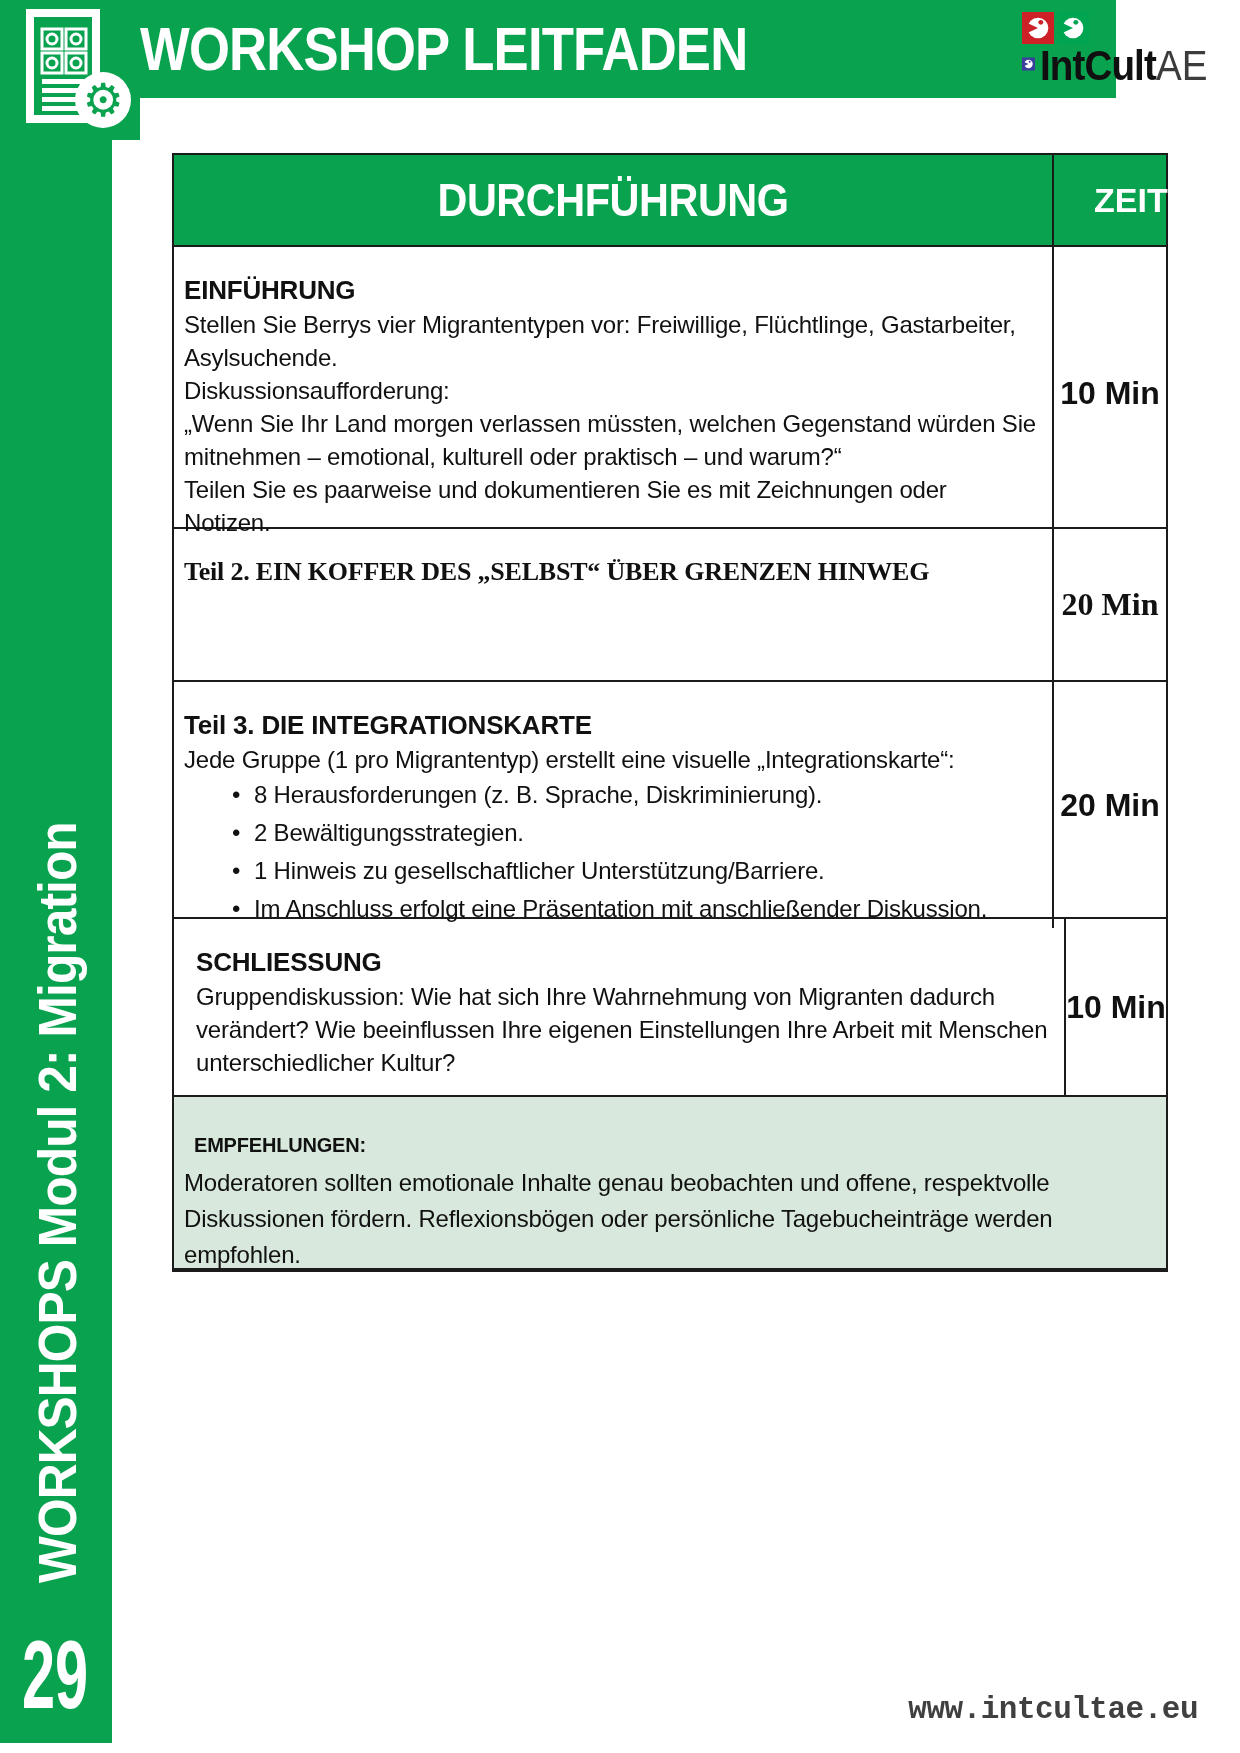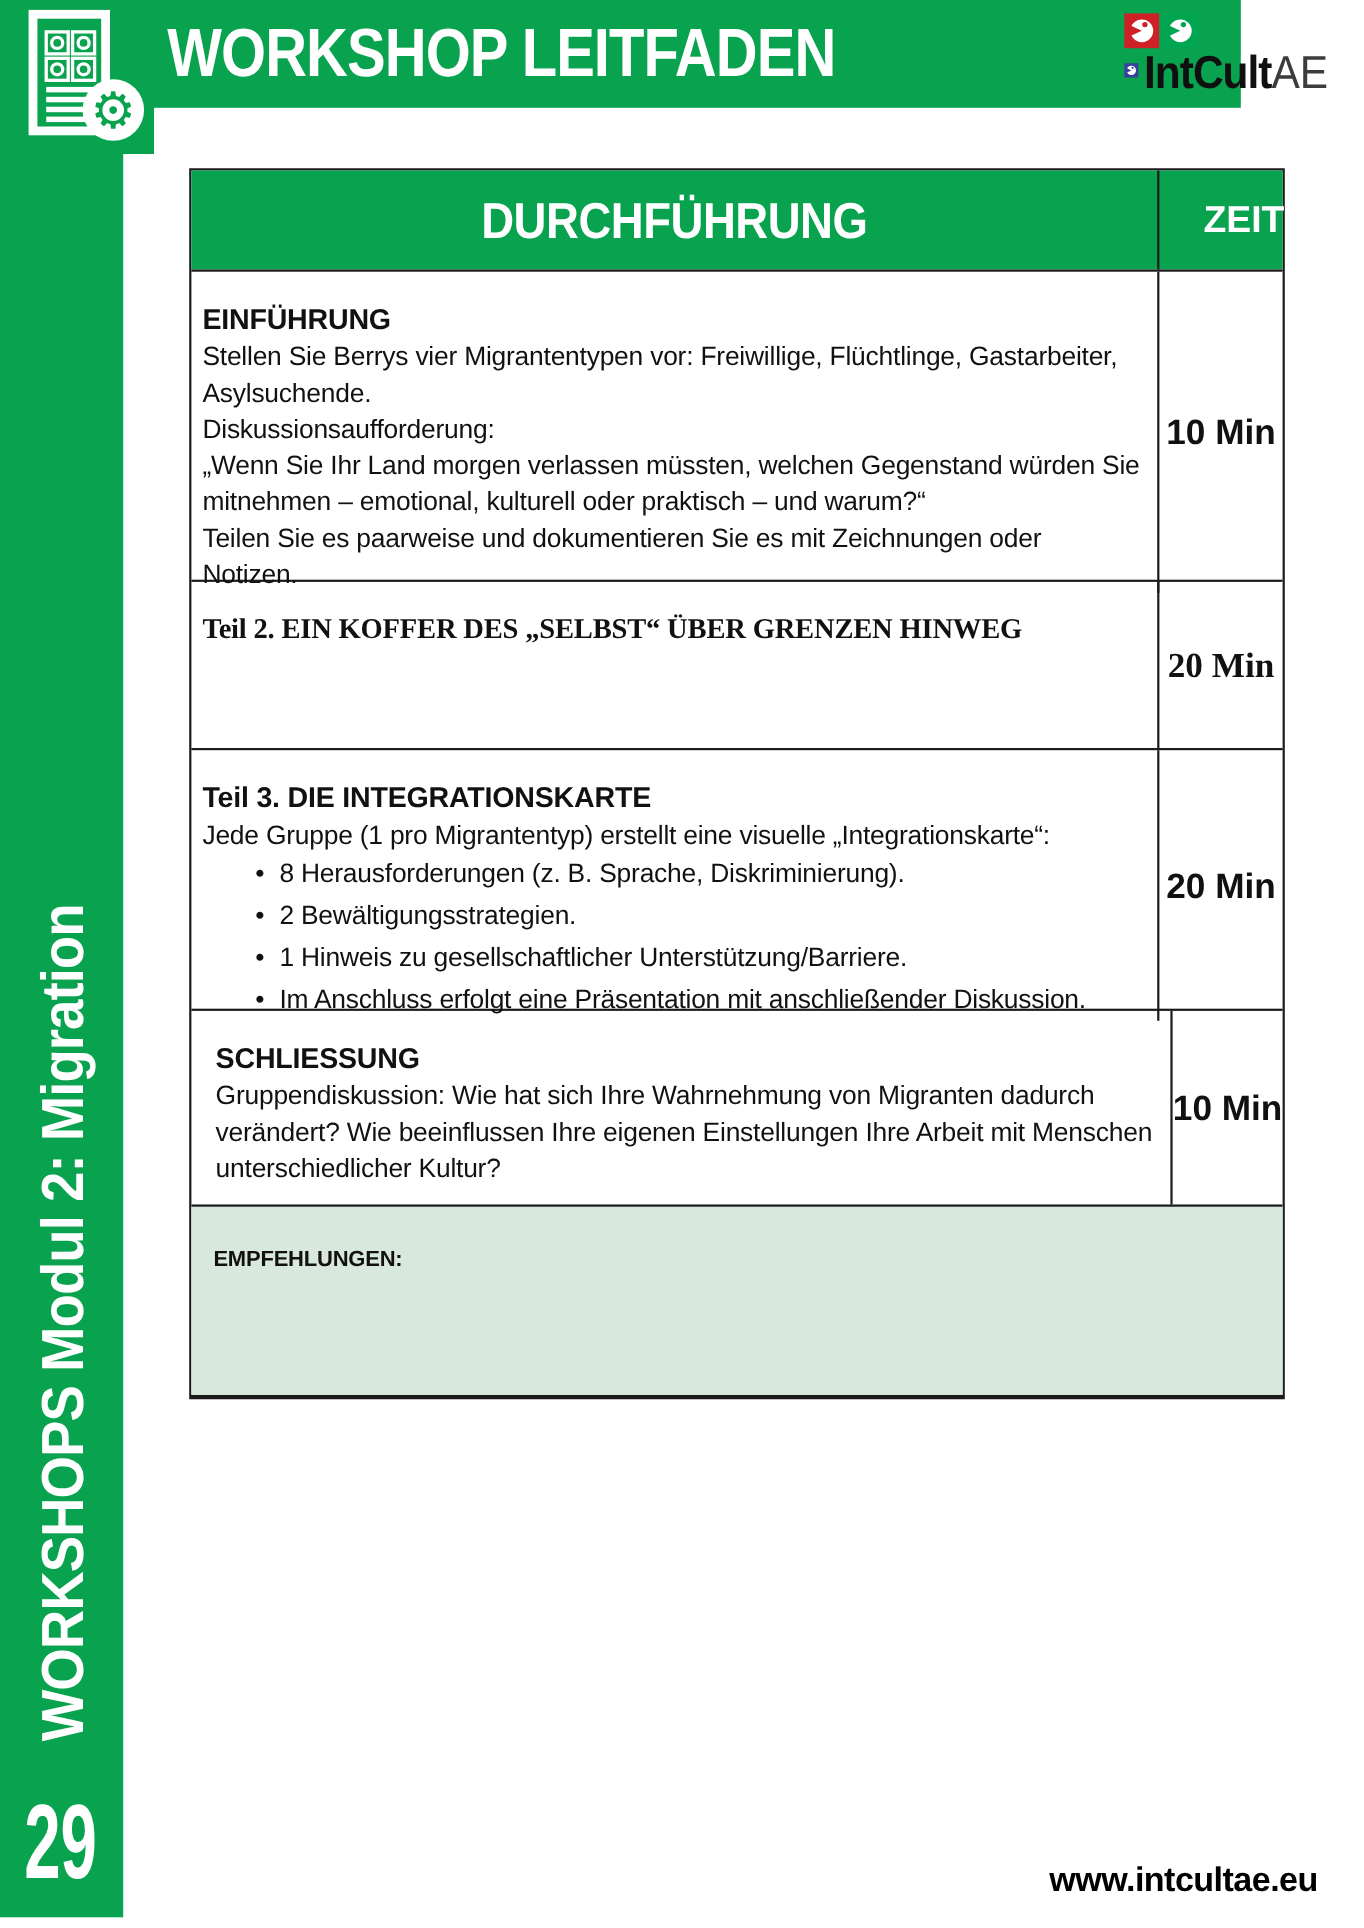--- a/index.html
+++ b/index.html
@@ -30,21 +30,21 @@
     white-space:nowrap;
     color:#fff;font-weight:bold;font-size:54px;letter-spacing:-1px;
   }
   .page-number{
     position:absolute;left:22px;bottom:20px;
     color:#fff;font-weight:bold;font-size:96px;line-height:1;
     transform:scaleX(.62);transform-origin:0 100%;
   }
   
   .banner{
-    position:absolute;left:12px;top:0;width:1116px;height:98px;
+    position:absolute;left:0;top:0;width:1116px;height:98px;
     background:var(--green);
   }
   .banner h1{
     position:absolute;left:140px;top:0;margin:0;
     line-height:98px;
     color:#fff;font-size:62px;font-weight:bold;letter-spacing:-1px;
     transform:scaleX(.85);transform-origin:0 50%;
     white-space:nowrap;
   }
   .icon-tile{
@@ -91,22 +91,23 @@
   .recs{
     height:173px;background:var(--light-green);
     border-top:2px solid var(--border);
     padding:30px 14px 0 10px;
     font-size:24px;line-height:36px;letter-spacing:-.2px;
   }
   .recs h3{margin:0 0 2px 10px;font-size:20px;font-weight:bold;}
   
   .site-url{
     position:absolute;right:42px;bottom:26px;
-    color:#000000;font-weight:bold;font-size:31px;letter-spacing:-.5px;
+    color:#404040;font-weight:bold;font-size:31px;letter-spacing:-.5px;
     text-decoration:none;
+    font-family:Liberation Mono, monospace;
   }
 </style>
 </head>
 <body>
 
 <div class="sidebar">
   <div class="sidebar-label">WORKSHOPS Modul 2: Migration</div>
   <div class="page-number">29</div>
 </div>
 
@@ -206,17 +207,18 @@
   <div class="trow r4">
     <div class="body-cell">
       <h3>SCHLIESSUNG</h3>
       <p>Gruppendiskussion: Wie hat sich Ihre Wahrnehmung von Migranten dadurch verändert? Wie beeinflussen Ihre eigenen Einstellungen Ihre Arbeit mit Menschen unterschiedlicher Kultur?</p>
     </div>
     <div class="time-cell">10 Min</div>
   </div>
 
   <div class="recs">
     <h3>EMPFEHLUNGEN:</h3>
+    <p style="margin:0">Moderatoren sollten emotionale Inhalte genau beobachten und offene, respektvolle Diskussionen fördern. Reflexionsbögen oder persönliche Tagebucheinträge werden empfohlen.</p>
   </div>
 
 </div>
 
 <a class="site-url" href="#">www.intcultae.eu</a>
 
 </body></html>

